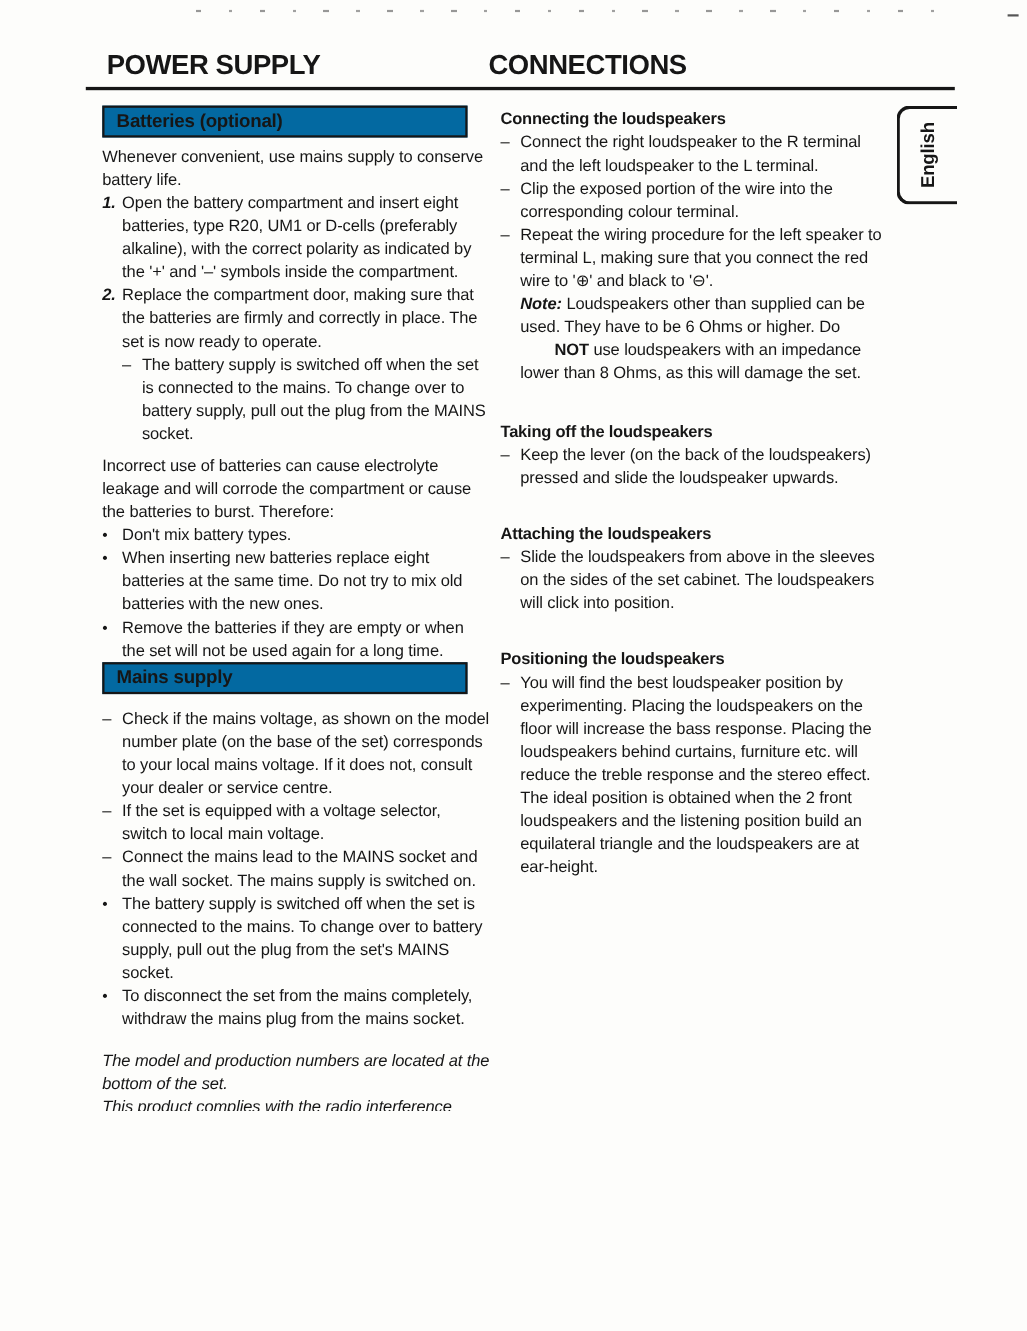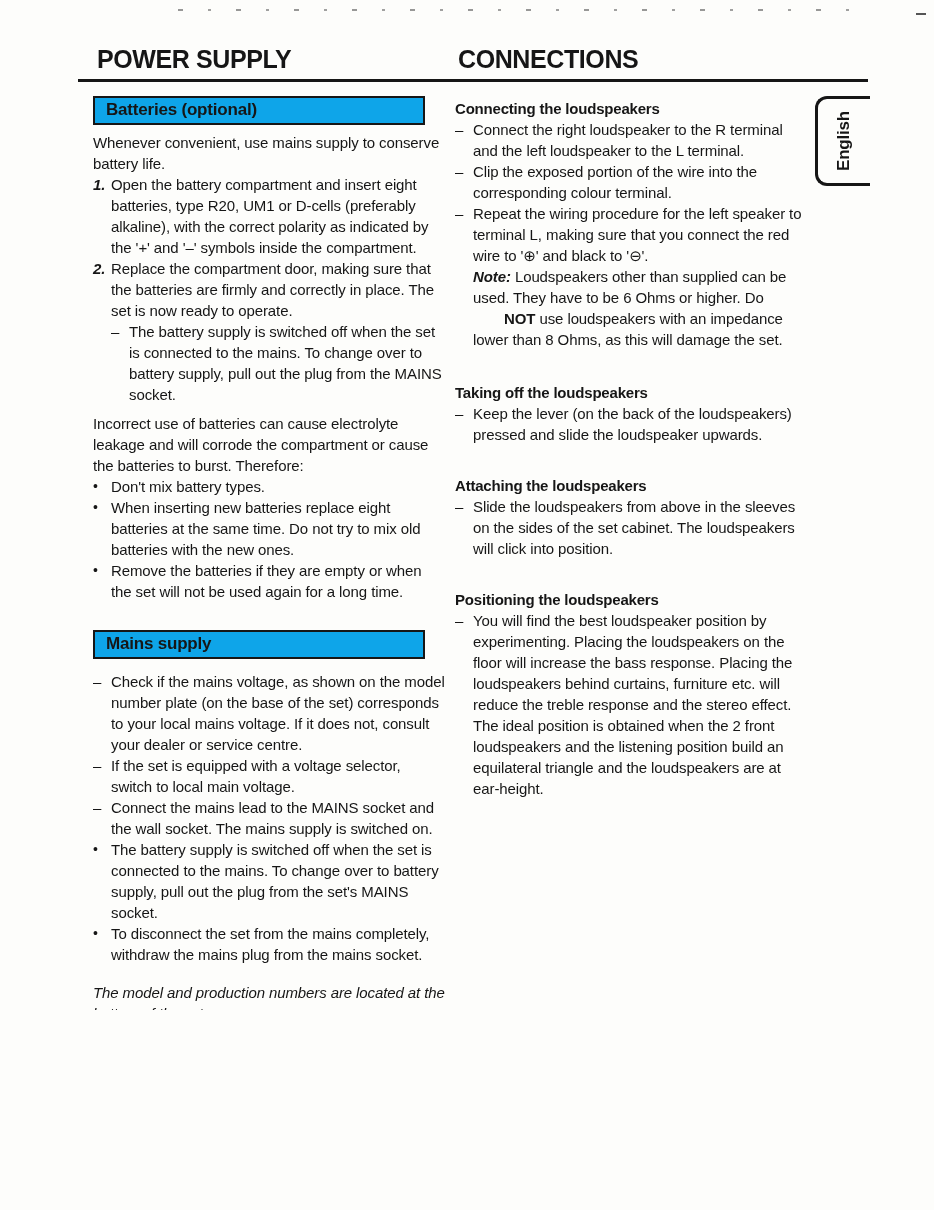--- a/index.html
+++ b/index.html
@@ -20,21 +20,21 @@
   .scan-top-right{position:absolute;left:916px;top:13px;width:10px;height:2px;background:#555;}
   .scan-bottom{
     position:absolute;left:92px;top:1189px;width:694px;height:2px;
     background:repeating-linear-gradient(90deg,#222 0 14px,transparent 14px 19px,#333 19px 36px,transparent 36px 41px);
   }
   .tick-mark{position:absolute;left:855px;top:1138px;width:2px;height:28px;background:#333;}
 
   
   .hdr{position:absolute;top:45px;font-weight:700;font-size:25px;letter-spacing:-.4px;white-space:nowrap;}
   .hdr-left{left:97px;}
-  .hdr-right{left:458px;}
+  .hdr-right{left:444px;}
   .hdr-rule{position:absolute;left:78px;top:79px;width:790px;height:3px;background:#161616;}
 
   
   .lang-tab{
     position:absolute;left:815px;top:96px;width:52px;height:84px;
     border:3px solid #161616;border-right:none;border-radius:12px 0 0 12px;
     background:#fdfdfb;
   }
   .lang-text{
     position:absolute;top:50%;left:50%;
@@ -43,28 +43,28 @@
   }
 
   
   .col{position:absolute;top:96px;font-size:15px;line-height:21px;letter-spacing:-.1px;}
   .col-left{left:93px;width:352px;}
   .col-right{left:455px;width:355px;}
 
   .boxed-title{
     box-sizing:border-box;border:2px solid #161616;margin-right:20px;
     padding:1px 11px 2px;font-weight:700;font-size:17px;line-height:22px;
-    letter-spacing:-.2px;background:#0ea5e9;
+    letter-spacing:-.2px;background:#0369a1;
   }
   .col-right .boxed-title{margin-top:2px;}
 
   p{margin:0;}
   .intro{margin-top:7px;}
   .warning{margin-top:8px;}
-  .mains-box{margin-top:28px;}
+  .mains-box{}
   .list{margin:0;}
   .list.after-box{margin-top:12px;}
   .li{display:flex;}
   .marker{flex:none;width:18px;}
   .marker.bullet{font-size:14px;}
   .marker.numm{font-weight:700;font-style:italic;}
   .txt{flex:1;}
   .li.sub{padding-left:18px;}
   .italic-notes{margin-top:17px;font-style:italic;}
   .subhead{font-weight:700;margin:0;letter-spacing:-.2px;}

